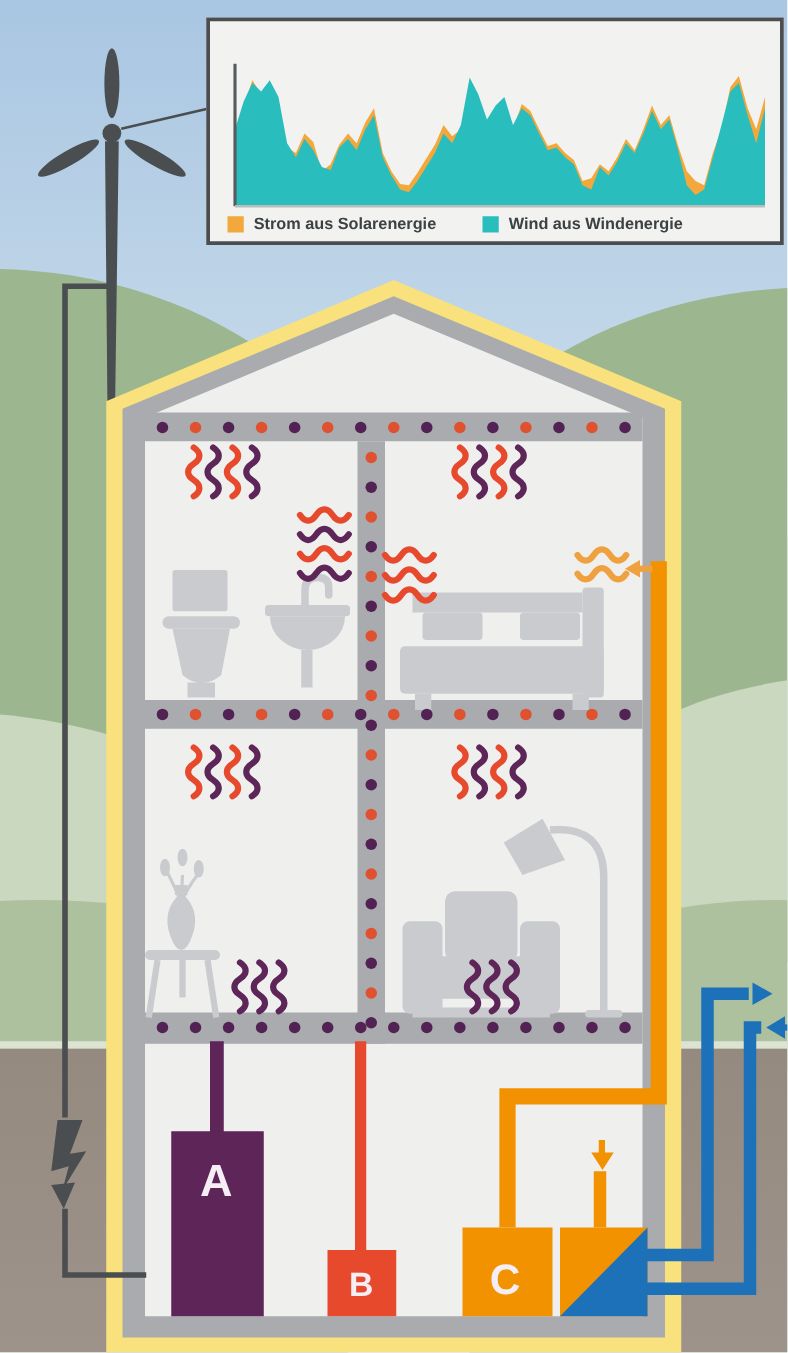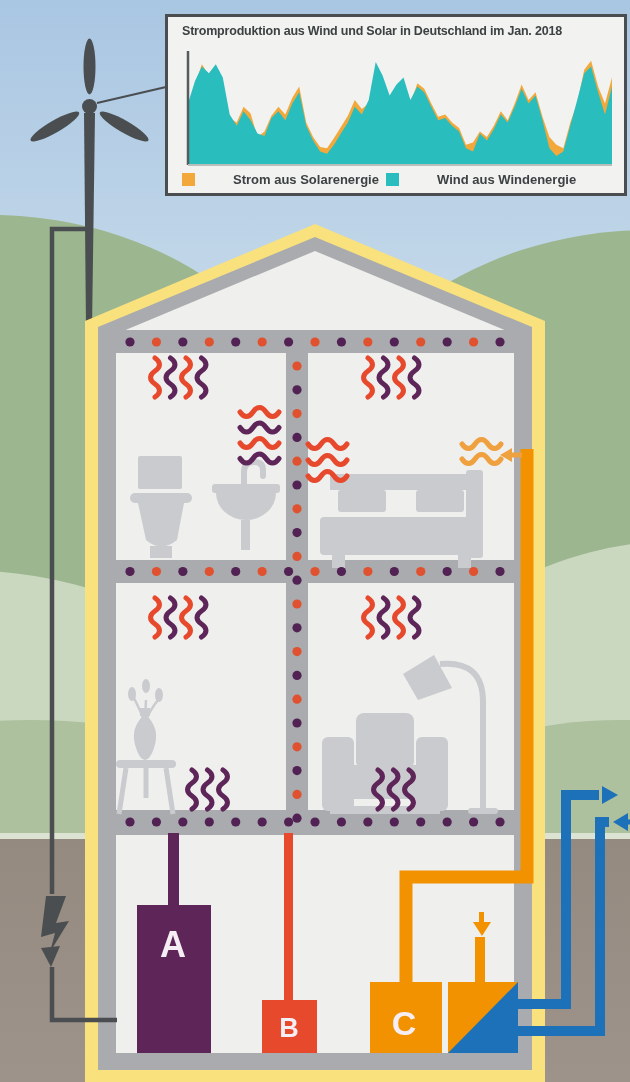--- a/index.html
+++ b/index.html
@@ -12,21 +12,21 @@
   
   #chart-panel{
     position:absolute;left:165px;top:14px;width:462px;height:182px;
     background:var(--panelbg);border:3px solid var(--dark);box-sizing:border-box;
   }
   #chart-title{
     position:absolute;left:14px;top:7px;width:436px;
     font-size:12.5px;font-weight:bold;color:var(--label);letter-spacing:-0.2px;
   }
   #chart-svg{position:absolute;left:12px;top:30px;}
-  .legend-item{position:absolute;bottom:7px;height:14px;display:flex;align-items:center;gap:30px;}
+  .legend-item{position:absolute;bottom:7px;height:14px;display:flex;align-items:flex-end;}
   #legend-solar{left:14px;}
   #legend-wind{left:218px;}
   .swatch{display:inline-block;width:13px;height:13px;margin-right:8px;}
   .legend-label{font-size:13px;font-weight:bold;color:var(--label);white-space:nowrap;}
   .unit-label{font-weight:bold;fill:#f6eef5;}
 </style>
 </head>
 <body>
 
 <div id="stage">
@@ -260,21 +260,20 @@
       <polygon points="46,896 66,896 56,923 69,921 50,952 55,933 41,937" style="fill:var(--dark)"></polygon>
       <polygon points="51,967 41,948 60,946" style="fill:var(--dark)"></polygon>
     </g>
 
     <text x="173" y="957" class="unit-label" font-size="36" text-anchor="middle">A</text>
     <text x="289" y="1037" class="unit-label" font-size="27" text-anchor="middle">B</text>
     <text x="404" y="1035" class="unit-label" font-size="34" text-anchor="middle">C</text>
   </svg>
 
   <div id="chart-panel">
-    <div id="chart-title">Stromproduktion aus Wind und Solar in Deutschland im Jan. 2018</div>
     <svg id="chart-svg" width="436" height="126" viewBox="0 0 436 126">
         <polygon points="8,118 8.0,62.0 15.0,37.4 21.9,17.2 28.9,28.4 35.8,21.7 42.8,34.0 49.7,71.0 56.7,75.4 63.6,59.8 70.6,66.5 77.5,90.0 84.5,84.4 91.4,68.7 98.4,59.8 105.3,67.6 112.3,50.8 119.2,39.6 126.2,75.4 133.1,90.0 140.1,100.1 147.0,101.2 154.0,91.1 160.9,79.9 167.9,68.7 174.8,53.0 181.8,62.0 188.7,56.4 195.7,19.4 202.6,31.8 209.6,50.8 216.5,39.6 223.5,34.0 230.4,56.4 237.4,36.2 244.3,41.8 251.3,56.4 258.2,69.8 265.2,67.6 272.1,75.4 279.1,81.0 286.0,97.8 293.0,95.6 299.9,84.4 306.9,90.0 313.8,78.8 320.8,64.2 327.7,73.2 334.7,56.4 341.6,37.4 348.6,53.0 355.5,45.2 362.5,69.8 369.4,90.0 376.4,97.8 383.3,101.2 390.3,75.4 397.2,56.4 404.2,22.8 411.1,13.8 418.1,39.6 425.0,56.4 432.0,30.6 432,118" fill="#f2a83b"></polygon>
         <polygon points="8,118 8.0,56.4 15.0,34.0 21.9,19.4 28.9,26.2 35.8,17.2 42.8,30.6 49.7,67.6 56.7,78.8 63.6,64.2 70.6,73.2 77.5,86.6 84.5,88.9 91.4,71.0 98.4,64.2 105.3,73.2 112.3,56.4 119.2,45.2 126.2,78.8 133.1,93.4 140.1,104.6 147.0,106.8 154.0,97.8 160.9,86.6 167.9,75.4 174.8,59.8 181.8,67.6 188.7,53.0 195.7,15.0 202.6,28.4 209.6,48.6 216.5,37.4 223.5,30.6 230.4,53.0 237.4,39.6 244.3,45.2 251.3,59.8 258.2,73.2 265.2,71.0 272.1,78.8 279.1,84.4 286.0,101.2 293.0,104.6 299.9,86.6 306.9,93.4 313.8,82.2 320.8,67.6 327.7,75.4 334.7,59.8 341.6,41.8 348.6,56.4 355.5,48.6 362.5,73.2 369.4,101.2 376.4,109.0 383.3,104.6 390.3,78.8 397.2,53.0 404.2,26.2 411.1,19.4 418.1,45.2 425.0,67.6 432.0,39.6 432,118" fill="#2abdbd"></polygon>
         <line x1="8" y1="4" x2="8" y2="118" stroke="#565b5d" stroke-width="2.5"></line>
         <line x1="8" y1="118" x2="432" y2="118" stroke="#b9beba" stroke-width="2"></line>
       </svg>
     <div class="legend-item" id="legend-solar">
       <span class="swatch" id="sw0" style="background: rgb(242, 168, 59);"></span>
       <span class="legend-label">Strom aus Solarenergie</span>
     </div>

